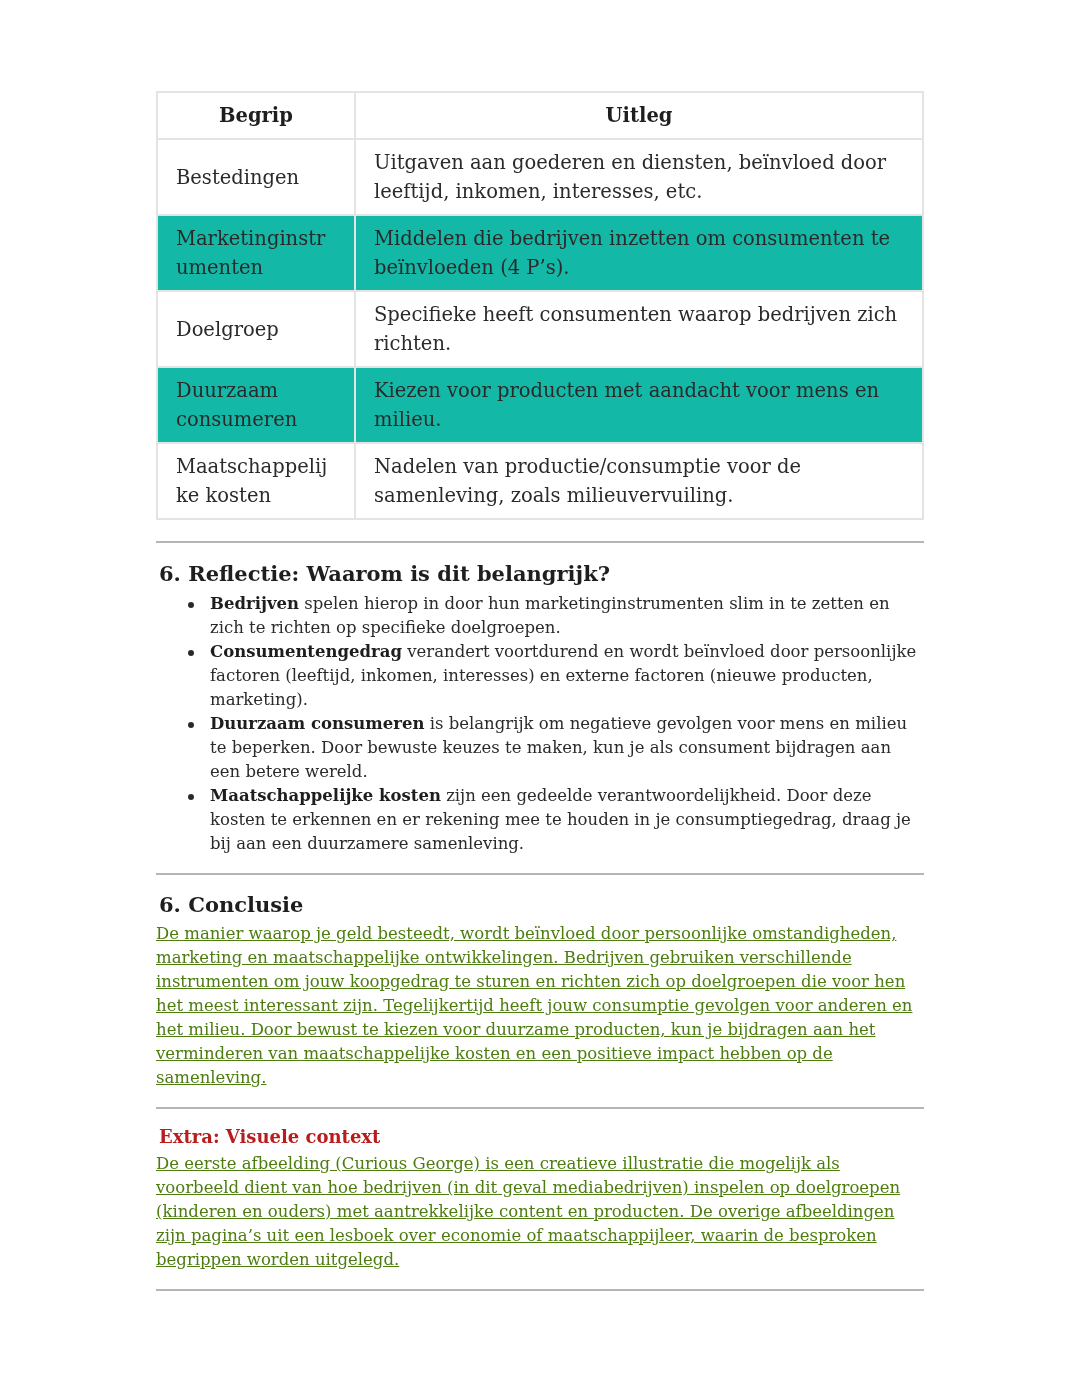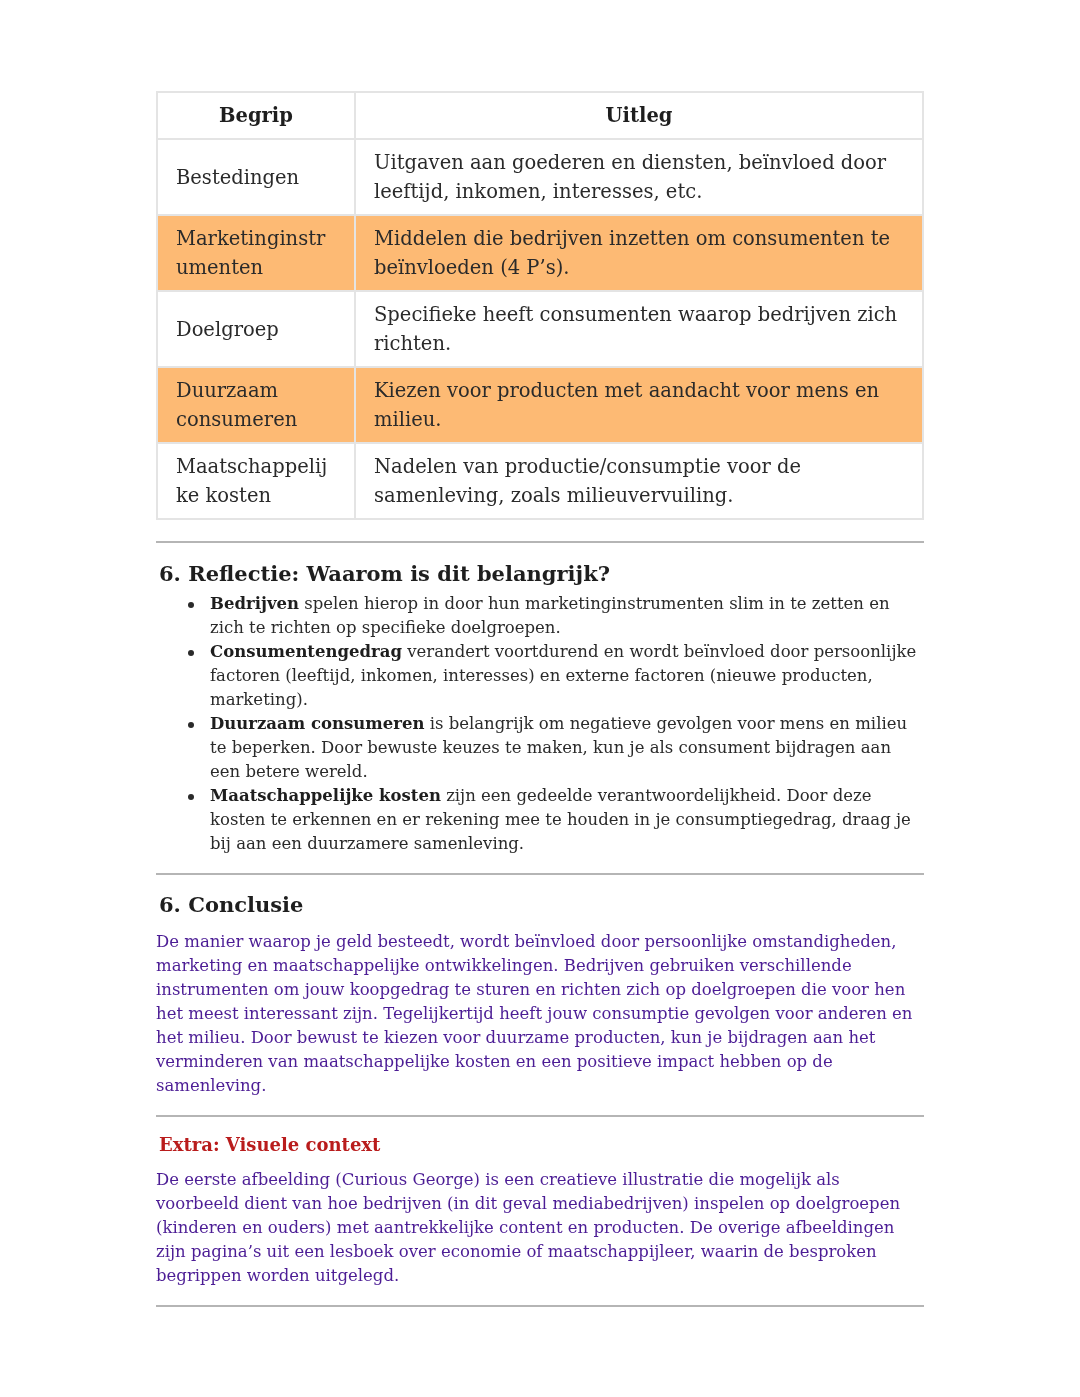--- a/index.html
+++ b/index.html
@@ -38,21 +38,21 @@
       font-weight: bold;
       text-align: center;
       height: 47px;
       color: #1e1e1e;
     }
     table.terms td {
       padding: 8px 18px;
       height: 75px;
     }
     table.terms td.col-term { width: 198px; }
-    table.terms tr.alt td { background: #fdba74; }
+    table.terms tr.alt td { background: #14b8a6; }
 
     hr.sep {
       border: none;
       height: 2px;
       background: #b5b5b5;
       width: 768px;
     }
     .sep-1 { margin-top: 21px; }
     h2.section {
       font-size: 21px;
@@ -81,22 +81,23 @@
       height: 6px;
       border-radius: 50%;
       background: #2a2a2a;
     }
     ul.bullets li b { font-weight: bold; color: #1e1e1e; }
     .sep-2 { margin-top: 17px; }
     .conclusie h2 { margin-top: 15px; }
     p.body {
       font-size: 16.5px;
       line-height: 24px;
-      color: #4c1d95;
-      margin-top: 10px;
+      color: #4d7c0f;
+      margin-top: 2px;
+      text-decoration: underline;
     }
     .sep-3 { margin-top: 17px; }
     .extra h3 {
       font-size: 18px;
       font-weight: bold;
       color: #b91c1c;
       padding-left: 3px;
       margin-top: 15px;
       line-height: 26px;
     }

